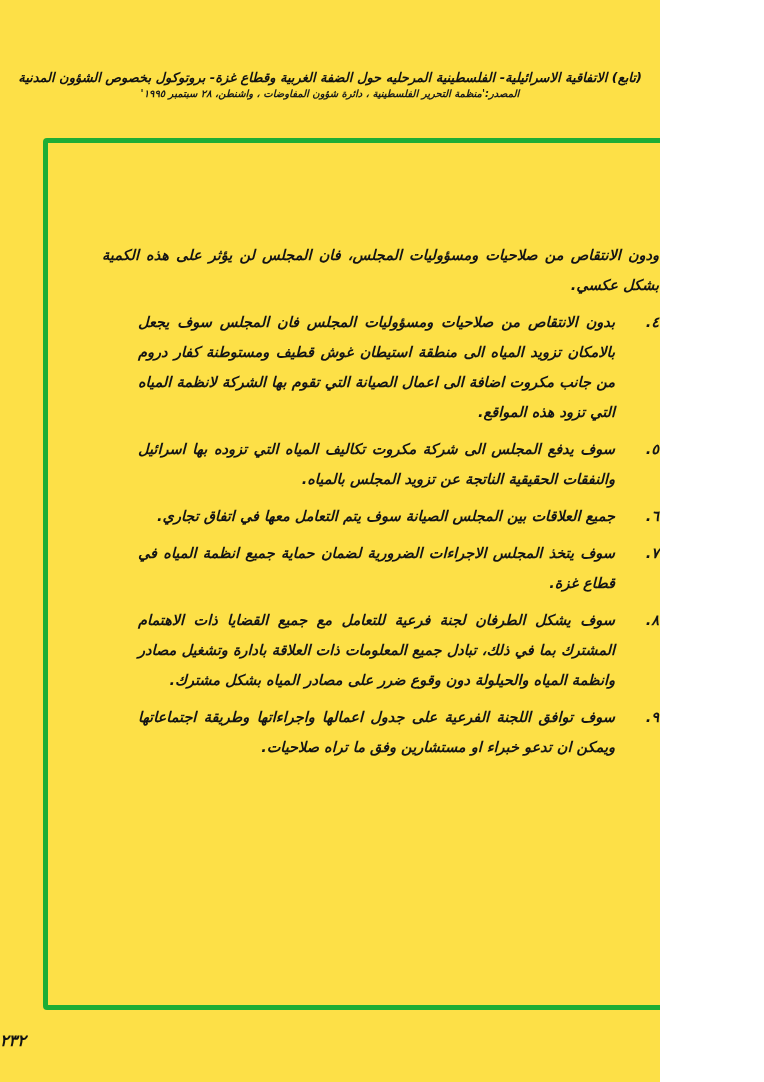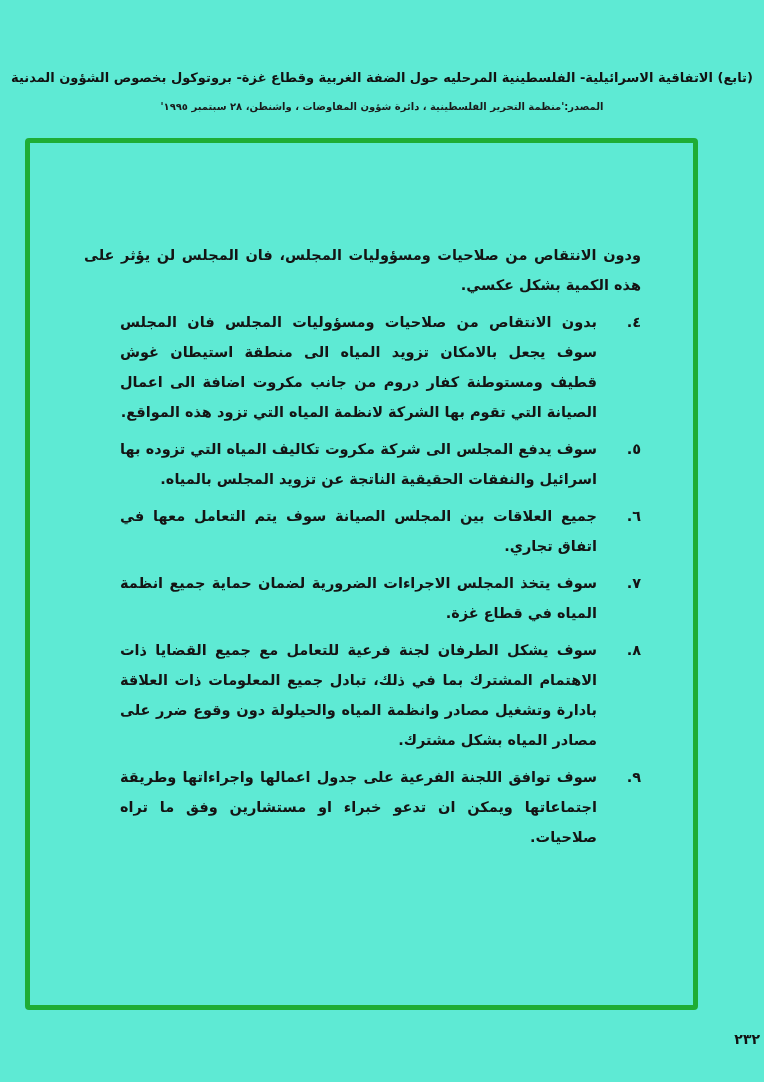--- a/index.html
+++ b/index.html
@@ -5,46 +5,47 @@
   * { box-sizing: border-box; }
   html, body { margin: 0; padding: 0; }
   body {
     width: 764px; height: 1082px;
     background: #ffffff;
     font-family: "DejaVu Sans", sans-serif;
     color: #161616;
   }
   .page {
     position: relative;
-    width: 764px; height: 1082px;
-    background: #5eead4;
+    width: 660px; height: 1082px;
+    background: #fde047;
     overflow: hidden;
+    font-style: italic;
   }
   .header {
     position: absolute;
     top: 70px; left: 0; right: 0;
     text-align: center;
     direction: rtl;
   }
   .title {
     font-size: 13px;
     font-weight: bold;
     white-space: nowrap;
     color: #121212;
     letter-spacing: 0.2px;
   }
   .source {
-    margin-top: 16px;
+    margin-top: 3px;
     font-size: 10px;
     font-weight: bold;
     color: #1a1a1a;
   }
   .green-box {
     position: absolute;
-    left: 25px; top: 138px;
+    left: 43px; top: 138px;
     width: 673px; height: 872px;
     border: 5px solid #1ead35;
     border-radius: 4px;
     background: transparent;
     padding-left: 36px;
   }
   .body-text {
     position: absolute;
     top: 97px;
     right: 52px;
@@ -68,23 +69,23 @@
     flex: 0 0 44px;
     width: 44px;
   }
   .item-text {
     flex: 1;
     text-align: justify;
     margin-left: 36px;
   }
   .page-number {
     position: absolute;
-    top: 1031px; left: 0; right: 4px;
-    text-align: right;
-    font-size: 14px;
+    top: 1031px; left: 0; right: 16px;
+    text-align: left;
+    font-size: 16px;
     font-weight: bold;
     color: #121212;
   }
 </style>
 </head>
 <body>
 
 <div class="page">
 
   <div class="header">

